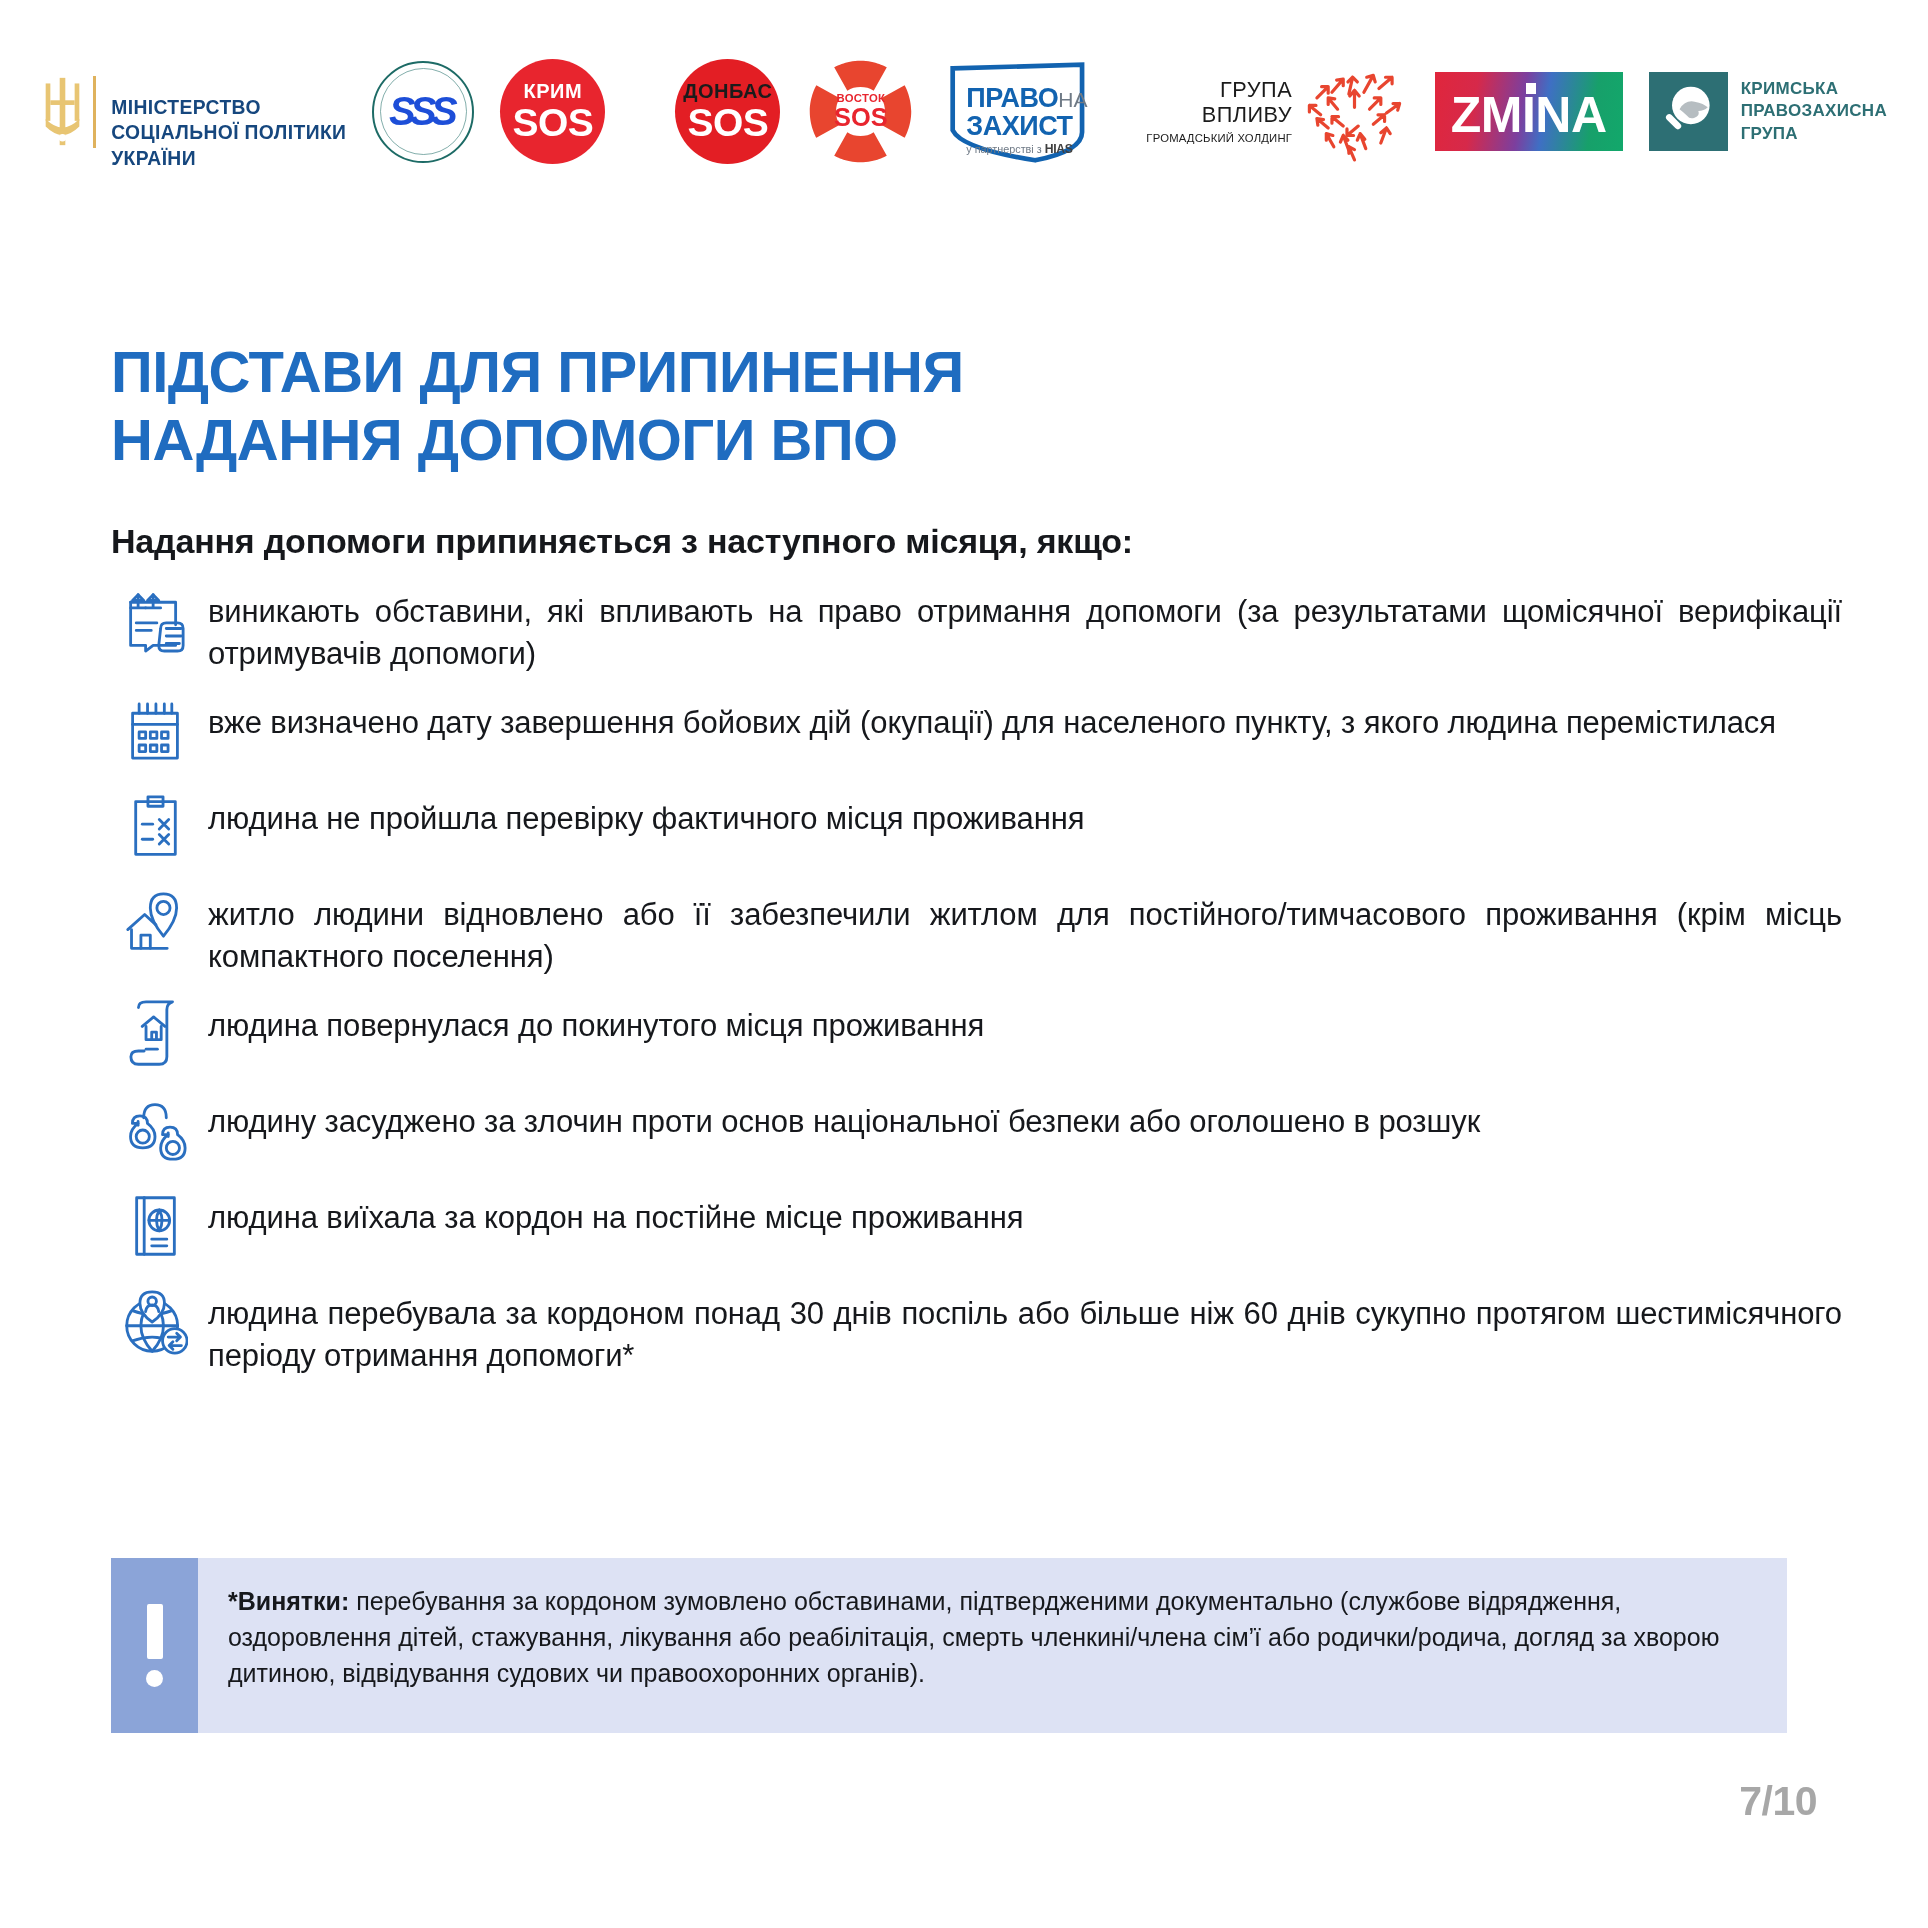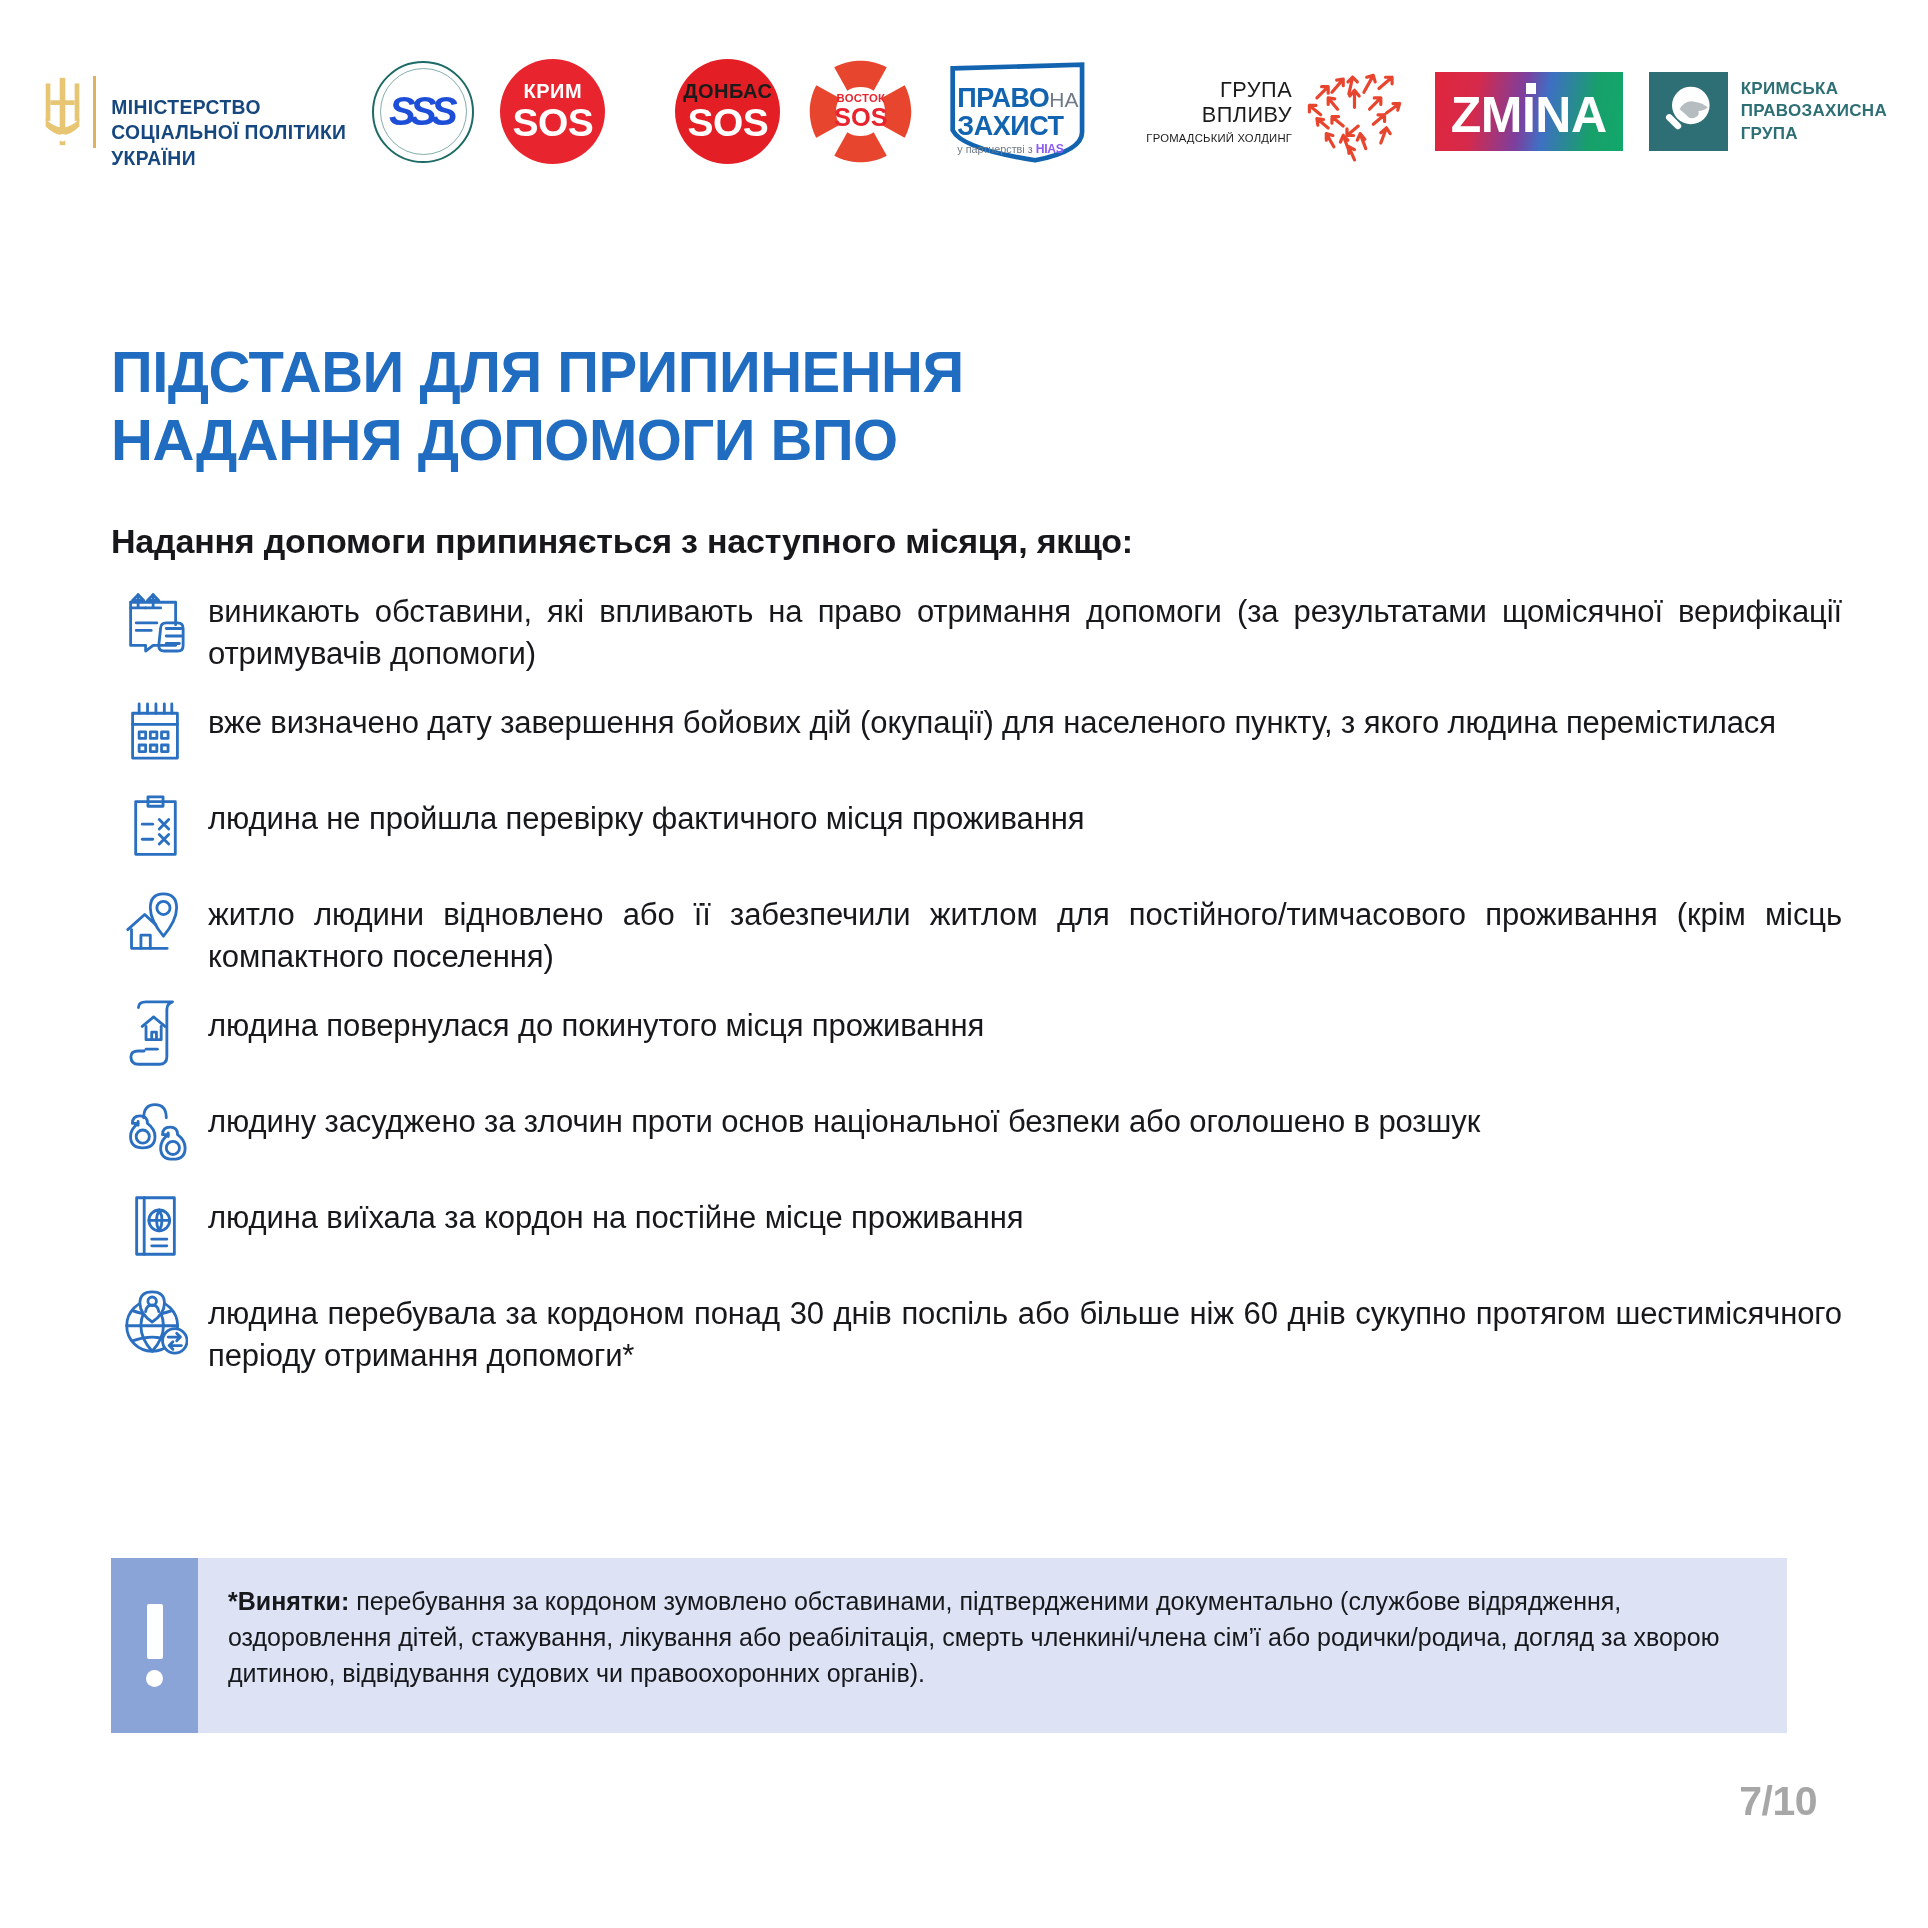--- a/index.html
+++ b/index.html
@@ -142,29 +142,29 @@
     font-size: 25.4px;
     font-weight: bold;
     color: #e8252e;
   }
 
   
   .pnz { position: relative; width: 179px; height: 105px; }
   .pnz svg.shield { position: absolute; top: 0; left: 0; }
   .pnz-in {
     position: absolute;
-    left: 16px;
+    left: 25px;
     top: 26px;
     line-height: 1.02;
   }
   .pnz-l1 { font-size: 27px; font-weight: bold; color: #1263b0; letter-spacing: -0.5px; }
   .pnz-l1 .na { font-size: 21px; font-weight: normal; color: #6f7a86; letter-spacing: 0; }
   .pnz-l2 { font-size: 27px; font-weight: bold; color: #1263b0; letter-spacing: -0.5px; }
   .pnz-l3 { font-size: 10.8px; color: #6f7a86; margin-top: 2.8px; }
-  .pnz-l3 b { color: #8b5cf6; font-size: 12.2px; letter-spacing: -0.3px; }
+  .pnz-l3 b { color: #404040; font-size: 12.2px; letter-spacing: -0.3px; }
 
   
   .gv { display: flex; align-items: center; }
   .gv-txt { text-align: right; line-height: 1.15; margin-right: 7.5px; }
   .gv-l1, .gv-l2 { font-size: 21.7px; color: #1b1b1b; letter-spacing: 0.5px; }
   .gv-sub { font-size: 11.3px; color: #1b1b1b; letter-spacing: 0.2px; margin-top: 2.8px; line-height: 1.25; }
   .gv-arrows { width: 109px; height: 104px; }
 
   
   .zmina {

